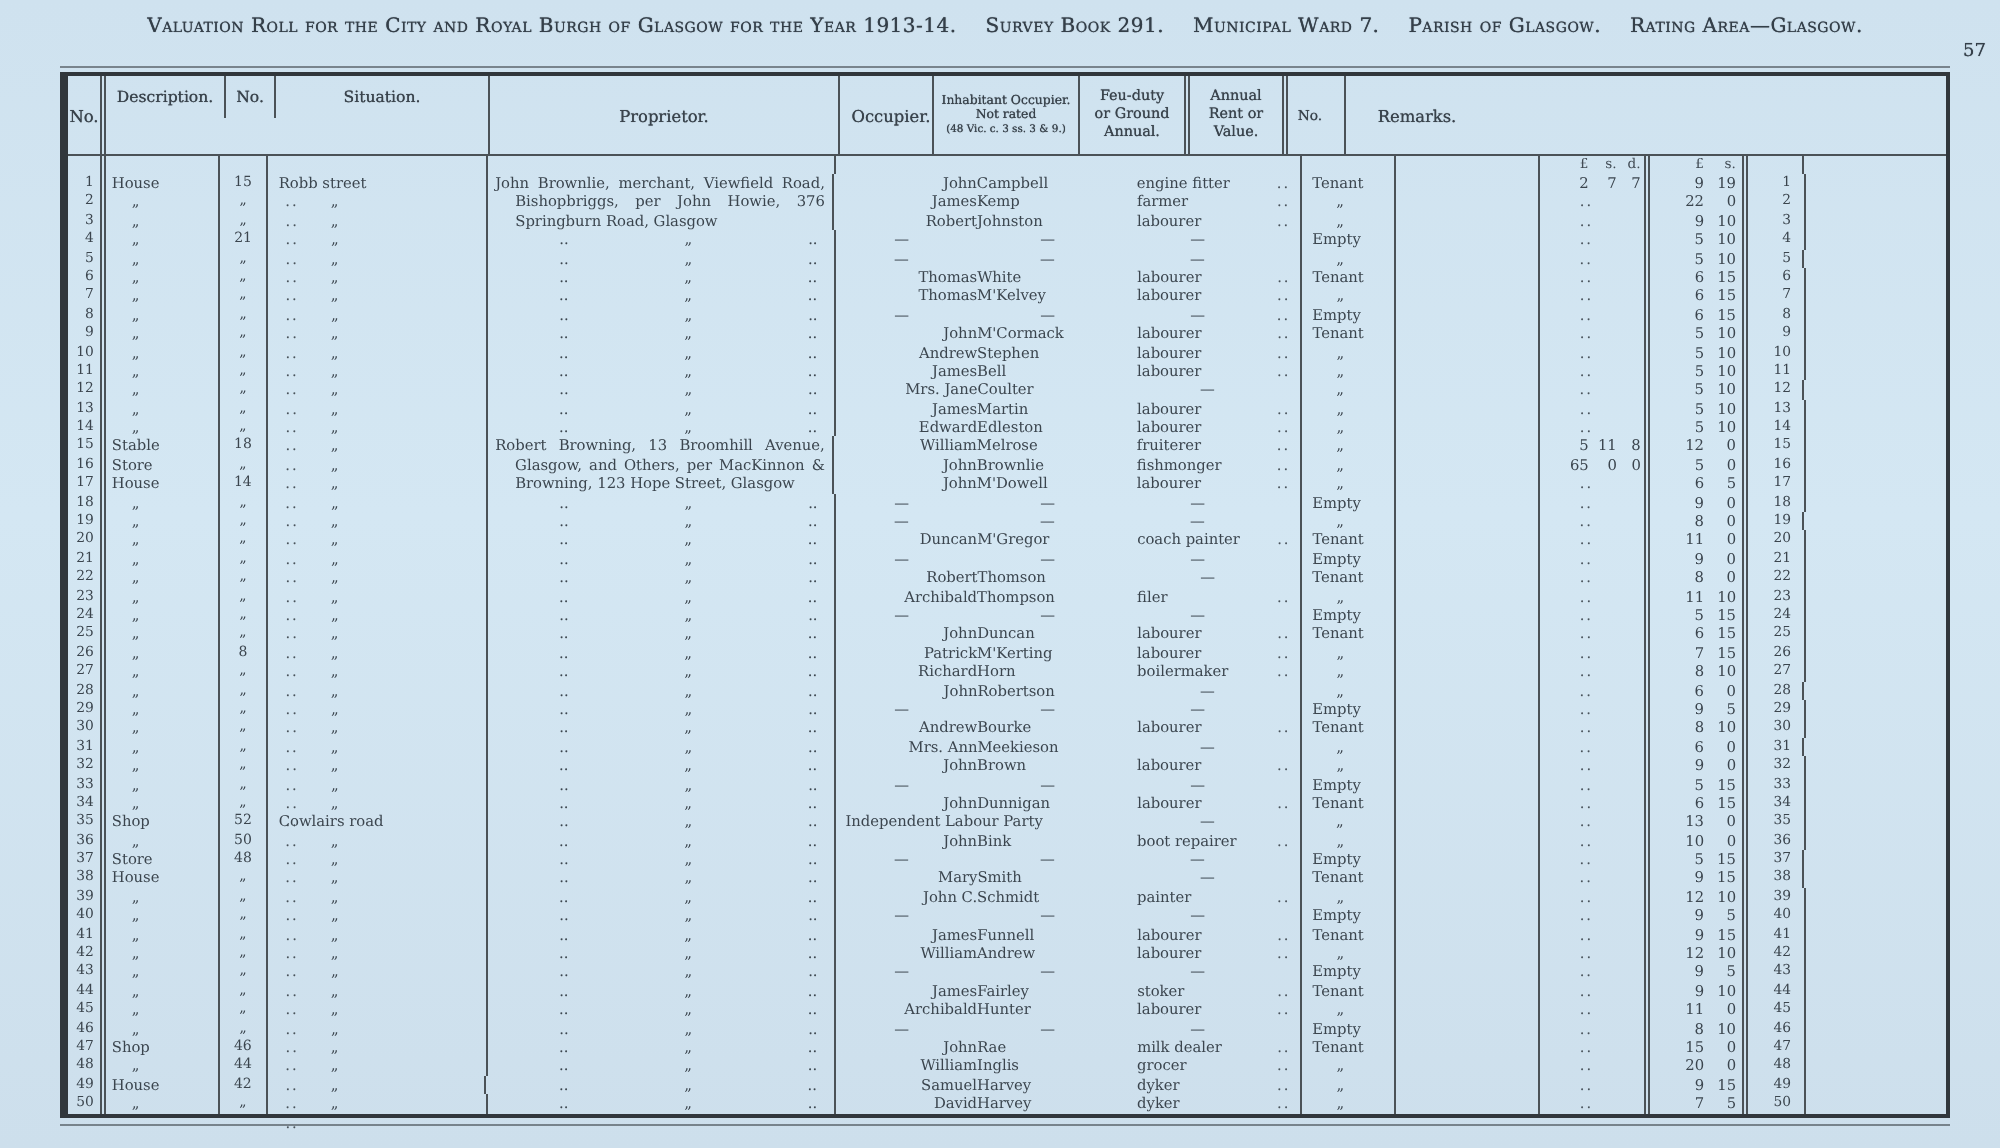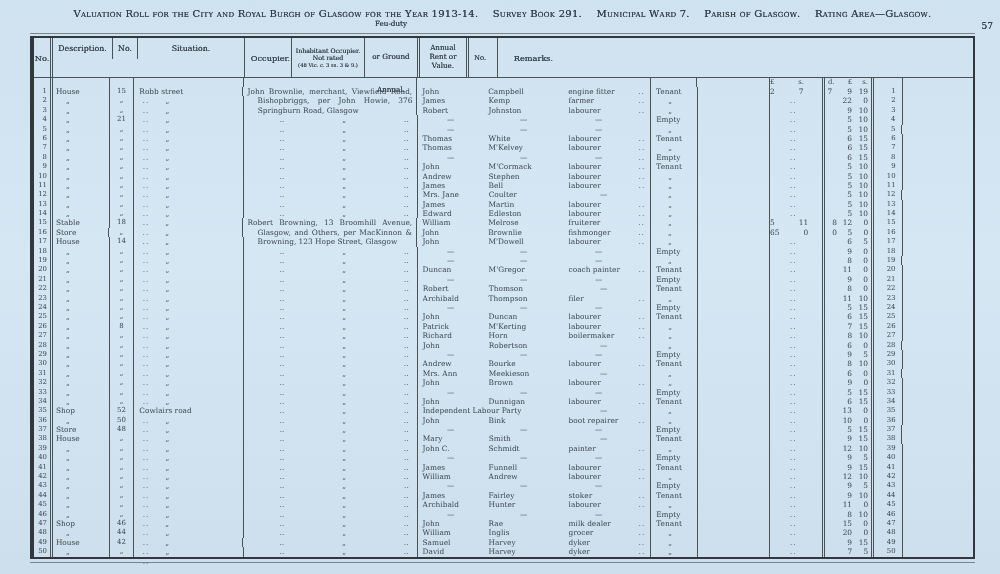--- a/index.html
+++ b/index.html
@@ -88,28 +88,28 @@
   .sit-t{flex:1;padding-left:5px;}
   .sit-t.s-dit{padding-left:31px;}
   .sit-dots,.t-dots,.feu-dots{color:var(--ink-soft);letter-spacing:1px;}
   .sit-dots{width:15px;text-align:right;padding-right:4px;}
   .c-prop{position:relative;}
   .p-j{padding:0 4px;text-align:justify;text-align-last:justify;white-space:normal;}
   .p-li{padding-left:4px;text-align:left;}
   .p-ind{padding-left:14px;}
   .p-dit{display:flex;justify-content:space-between;padding:0 8px 0 36px;}
   .c-ten{display:flex;}
-  .t-f{width:66px;padding-left:5px;}
+  .t-f{width:66px;padding-left:5px;text-align:right;}
   .t-s{width:80px;}
   .t-o{width:70px;}
   .t-dots{flex:1;text-align:right;padding-right:5px;}
   .ctr{text-align:center;padding-left:0;}
   .c-occ{padding-left:5px;}
   .c-occ.occ-dit{padding-left:17px;}
-  .c-feu{display:flex;gap:24px;}
+  .c-feu{display:flex;}
   .f-l{width:24px;text-align:right;}
   .f-s{width:14px;text-align:right;}
   .f-d{width:12px;text-align:right;padding-right:1px;}
   .feu-dots{width:100%;text-align:center;padding-right:6px;}
   .c-rent{display:flex;}
   .r-l{width:27px;text-align:right;}
   .r-s{width:16px;text-align:right;padding-right:1px;}
   .c-no2{text-align:right;padding-right:6px;font-size:6.9px;}
 </style>
 </head>
@@ -130,20 +130,21 @@
 
     <div class="thead">
       <div class="hc cell c-nol">No.</div>
       <div class="hgroup cell dbl">
         <div class="hg-bottom">
           <div class="hb hb-desc">Description.</div>
           <div class="hb hb-dno">No.</div>
           <div class="hb hb-sit">Situation.</div>
         </div>
       </div>
+      <div class="hc cell c-prop">Proprietor.</div>
       <div class="hc cell c-occ">Occupier.</div>
       <div class="hc cell c-inh hcol">
         <span class="l12">Inhabitant Occupier.</span>
         <span class="l12">Not rated</span>
         <span class="l3">(48 Vic. c. 3 ss. 3 &amp; 9.)</span>
       </div>
       <div class="hc cell c-feu hcol">
         <span class="hl">Feu-duty</span>
         <span class="hl">or Ground</span>
         <span class="hl">Annual.</span>

